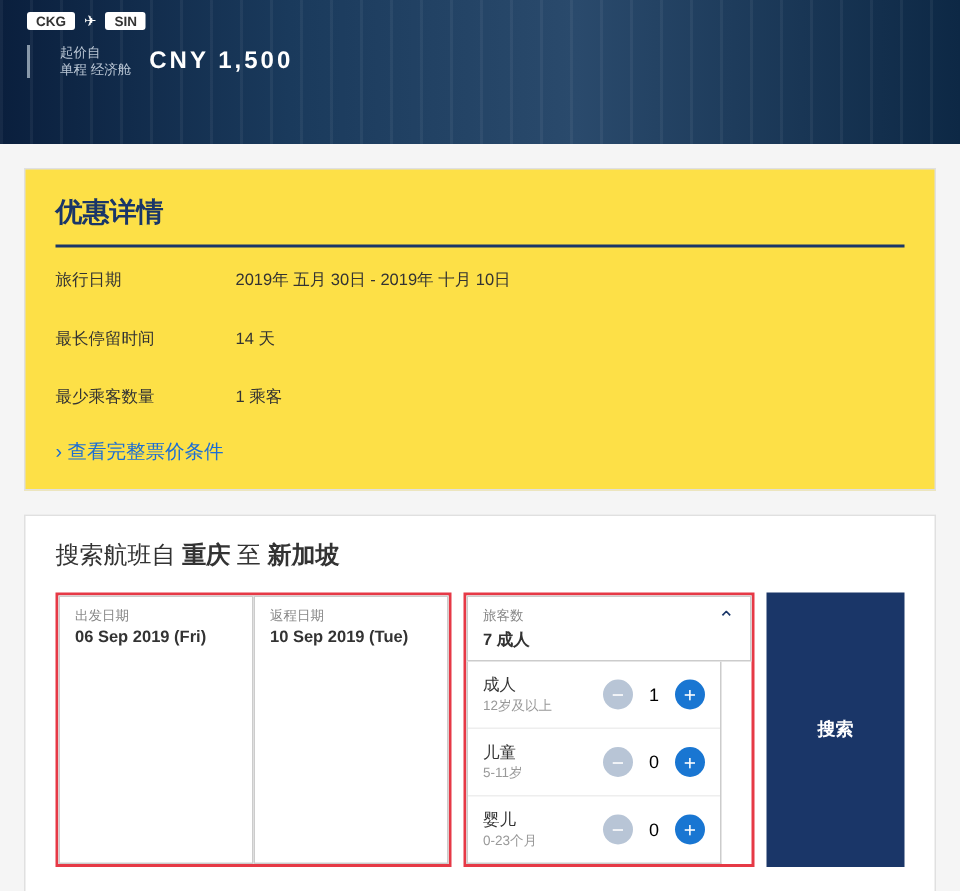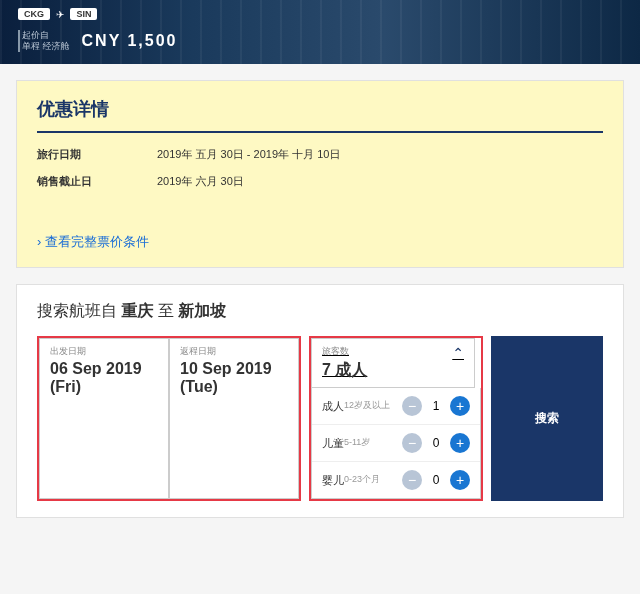--- a/index.html
+++ b/index.html
@@ -1,62 +1,62 @@
 <!DOCTYPE html>
 <html><head>
   <meta charset="utf-8">
   <style>
     * { margin: 0; padding: 0; box-sizing: border-box; }
     body { font-family: Arial, "Microsoft YaHei", sans-serif; background: #f5f5f5; width: 640px; }
     
     .hero {
-      height: 64px;
+      height: 96px;
       background: linear-gradient(90deg, #0a1f3d 0%, #1a3a5c 30%, #2a4a6c 60%, #0d2845 100%);
       background-image: 
         repeating-linear-gradient(90deg, rgba(255,255,255,0.05) 0px, rgba(255,255,255,0.05) 2px, transparent 2px, transparent 20px),
         linear-gradient(90deg, #0a1f3d 0%, #1a3a5c 30%, #2a4a6c 60%, #0d2845 100%);
       position: relative;
       padding: 8px 18px;
     }
     .route-badges { display: flex; gap: 6px; align-items: center; }
     .badge { background: #fff; color: #333; font-size: 9px; font-weight: bold; padding: 1px 6px; border-radius: 2px; }
     .plane-icon { color: #fff; font-size: 10px; }
     .price-row { display: flex; align-items: center; gap: 12px; margin-top: 10px; }
-    .price-label { color: #bcc8d6; font-size: 9px; line-height: 1.2; border-left: 2px solid #8899aa; padding-left: 2px; }
+    .price-label { color: #bcc8d6; font-size: 9px; line-height: 1.2; border-left: 2px solid #8899aa; padding-left: 20px; }
     .price-value { color: #fff; font-size: 16px; font-weight: bold; letter-spacing: 2px; }
     
-    .card { background: #fef9c3; margin: 16px; padding: 16px 20px; border: 1px solid #e0e0e0; }
+    .card { background: #fde047; margin: 16px; padding: 16px 20px; border: 1px solid #e0e0e0; }
     .section-title { color: #1a3668; font-size: 18px; font-weight: bold; padding-bottom: 10px; border-bottom: 2px solid #1a3668; margin-bottom: 14px; }
     
     .info-row { display: flex; margin-bottom: 12px; font-size: 11px; }
-    .info-label { width: 120px; color: #333; font-weight: bold; }
+    .info-label { width: 120px; color: #333; font-weight: normal; }
     .info-value { color: #333; text-align: center; }
     .info-gap { height: 12px; }
     .link { color: #1a6dd6; font-size: 13px; text-decoration: none; display: inline-block; margin-top: 8px; }
     
     .search-card { background: #fff; margin: 16px; padding: 16px 20px; border: 1px solid #e0e0e0; position: relative; }
     .search-title { font-size: 16px; color: #333; margin-bottom: 14px; }
     .search-title b { font-weight: bold; }
     
     .search-row { display: flex; gap: 8px; align-items: stretch; }
     .date-group { display: flex; border: 2px solid #e63946; }
     .date-field { border: 1px solid #ccc; padding: 6px 10px; width: 130px; background: #fff; }
     .field-label { font-size: 9px; color: #888; margin-bottom: 2px; }
-    .field-value { font-size: 16px; color: #333; font-weight: bold; }
+    .field-value { font-size: 11px; color: #333; font-weight: bold; }
     
-    .pax-field { border: 1px solid #ccc; padding: 6px 10px; width: 164px; background: #fff; position: relative; display: flex; justify-content: space-between; align-items: flex-start; text-decoration: underline; }
+    .pax-field { border: 1px solid #ccc; padding: 6px 10px; width: 190px; background: #fff; position: relative; display: flex; justify-content: space-between; align-items: flex-start; }
     .chevron { font-size: 14px; color: #1a3668; }
     
     .search-btn { background: #1a3668; color: #fff; border: none; padding: 0 30px; font-size: 12px; font-weight: bold; cursor: pointer; flex: 1; }
     
     .pax-wrapper { border: 2px solid #e63946; display: flex; flex-direction: column; }
     .pax-dropdown { background: #fff; border: 1px solid #ccc; border-top: none; width: 170px; }
     .pax-row { display: flex; justify-content: space-between; align-items: center; padding: 8px 10px; border-bottom: 1px solid #eee; }
     .pax-row:last-child { border-bottom: none; }
-    .pax-info { display: flex; }
+    .pax-info { display: flex; flex-direction: column; }
     .pax-name { font-size: 11px; color: #333; }
     .pax-sub { font-size: 9px; color: #999; }
     .pax-controls { display: flex; align-items: center; gap: 8px; }
     .pax-btn { width: 20px; height: 20px; border-radius: 50%; border: none; color: #fff; font-size: 14px; line-height: 1; cursor: pointer; display: flex; align-items: center; justify-content: center; }
     .pax-minus { background: #b8c5d6; }
     .pax-plus { background: #1976d2; }
     .pax-count { font-size: 12px; min-width: 12px; text-align: center; }
     
     .container { position: relative; width: 640px; }
   </style>
@@ -83,26 +83,30 @@
   </div>
 </div>
 
 <div class="card">
   <div class="section-title">优惠详情</div>
   
   <div class="info-row">
     <div class="info-label">旅行日期</div>
     <div class="info-value">2019年 五月 30日 - 2019年 十月 10日</div>
   </div>
+  <div class="info-gap"></div>
   <div class="info-row">
-    <div class="info-label">销售截止日</div>
-    <div class="info-value">2019年 六月 30日</div>
+    <div class="info-label">最长停留时间</div>
+    <div class="info-value">14 天</div>
   </div>
   <div class="info-gap"></div>
-  <div class="info-gap"></div>
+  <div class="info-row">
+    <div class="info-label">最少乘客数量</div>
+    <div class="info-value">1 乘客</div>
+  </div>
   
   <a href="#" class="link">› 查看完整票价条件</a>
 </div>
 
 <div class="search-card">
   <div class="search-title">
     <span>搜索航班自 </span><b>重庆</b><span> 至 </span><b>新加坡</b>
   </div>
 
   <div class="search-row">

